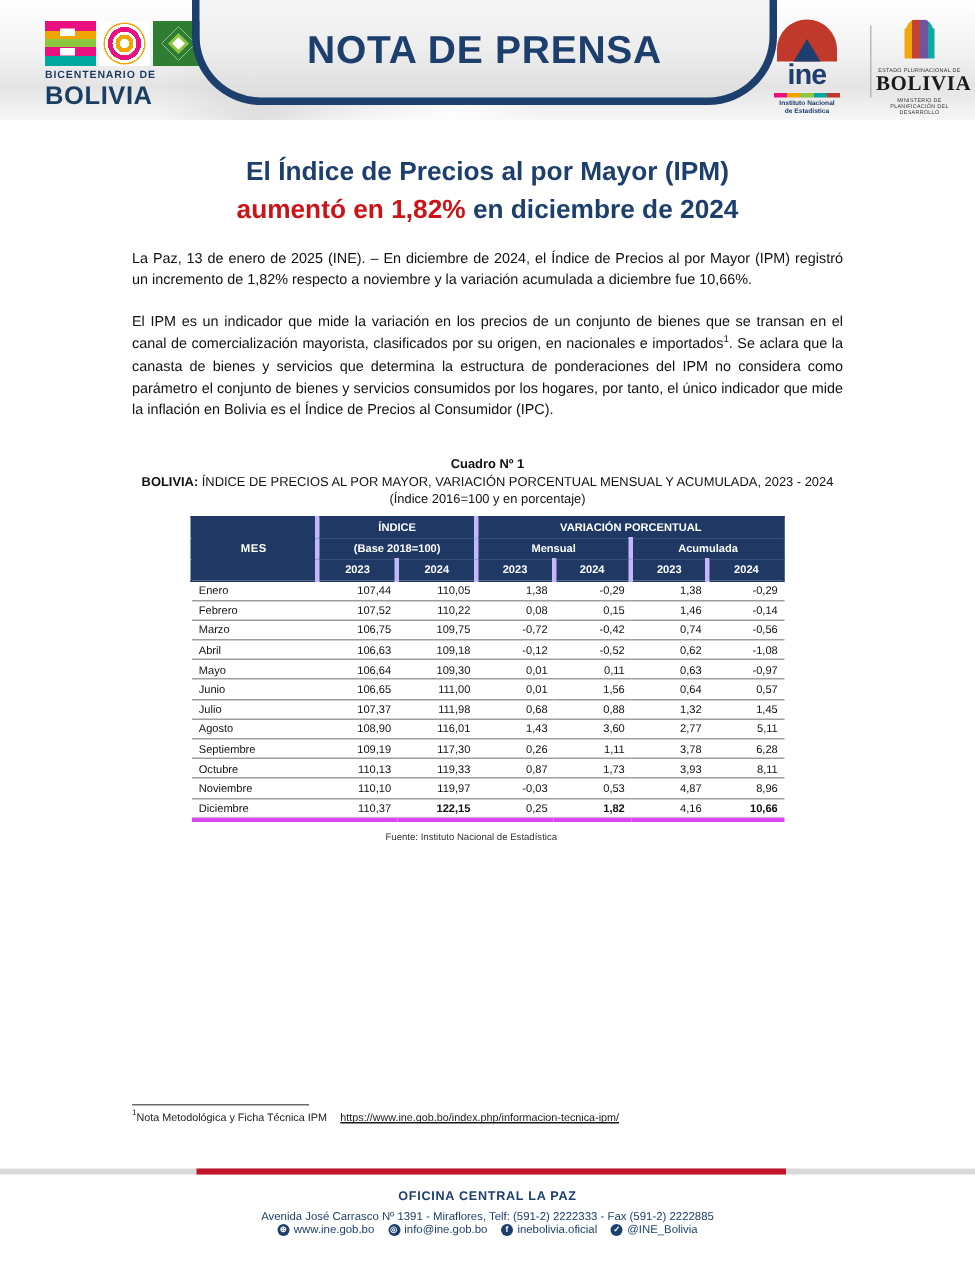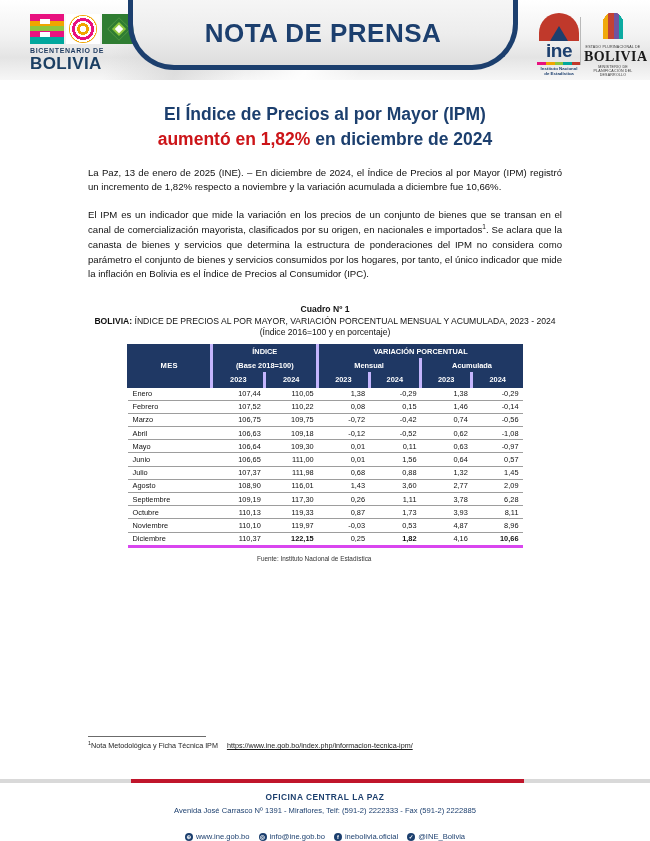--- a/index.html
+++ b/index.html
@@ -133,21 +133,21 @@
     font-size: 26px;
     font-weight: 700;
     letter-spacing: 0.5px;
     color: #1c3f6e;
     font-family: "Liberation Sans", sans-serif;
   }
 
   
   .ine-block {
     position: absolute;
-    right: 64px; top: 13px;
+    right: 85px; top: 13px;
     width: 54px;
     text-align: center;
   }
   .ine-arch {
     width: 40px; height: 28px;
     margin: 0 auto;
     background: #c0392b;
     border-radius: 20px 20px 0 0;
     position: relative;
   }
@@ -352,21 +352,21 @@
     font-weight: 700;
     color: #1c3f6e;
     letter-spacing: 0.5px;
   }
   .footer-addr {
     margin-top: 4px;
     font-size: 7.6px;
     color: #1c3f6e;
   }
   .footer-social {
-    margin-top: 17px;
+    margin-top: 0;
     font-size: 7.6px;
     color: #1c3f6e;
     display: flex;
     justify-content: center;
     align-items: center;
     gap: 9px;
   }
   .soc {
     display: inline-flex;
     align-items: center;
@@ -531,21 +531,21 @@
             <td class="">1,32</td>
             <td class="">1,45</td>
           </tr>
           <tr>
             <td class="mes">Agosto</td>
             <td class="">108,90</td>
             <td class="">116,01</td>
             <td class="">1,43</td>
             <td class="">3,60</td>
             <td class="">2,77</td>
-            <td class="">2,09</td>
+            <td class="">5,11</td>
           </tr>
           <tr>
             <td class="mes">Septiembre</td>
             <td class="">109,19</td>
             <td class="">117,30</td>
             <td class="">0,26</td>
             <td class="">1,11</td>
             <td class="">3,78</td>
             <td class="">6,28</td>
           </tr>

